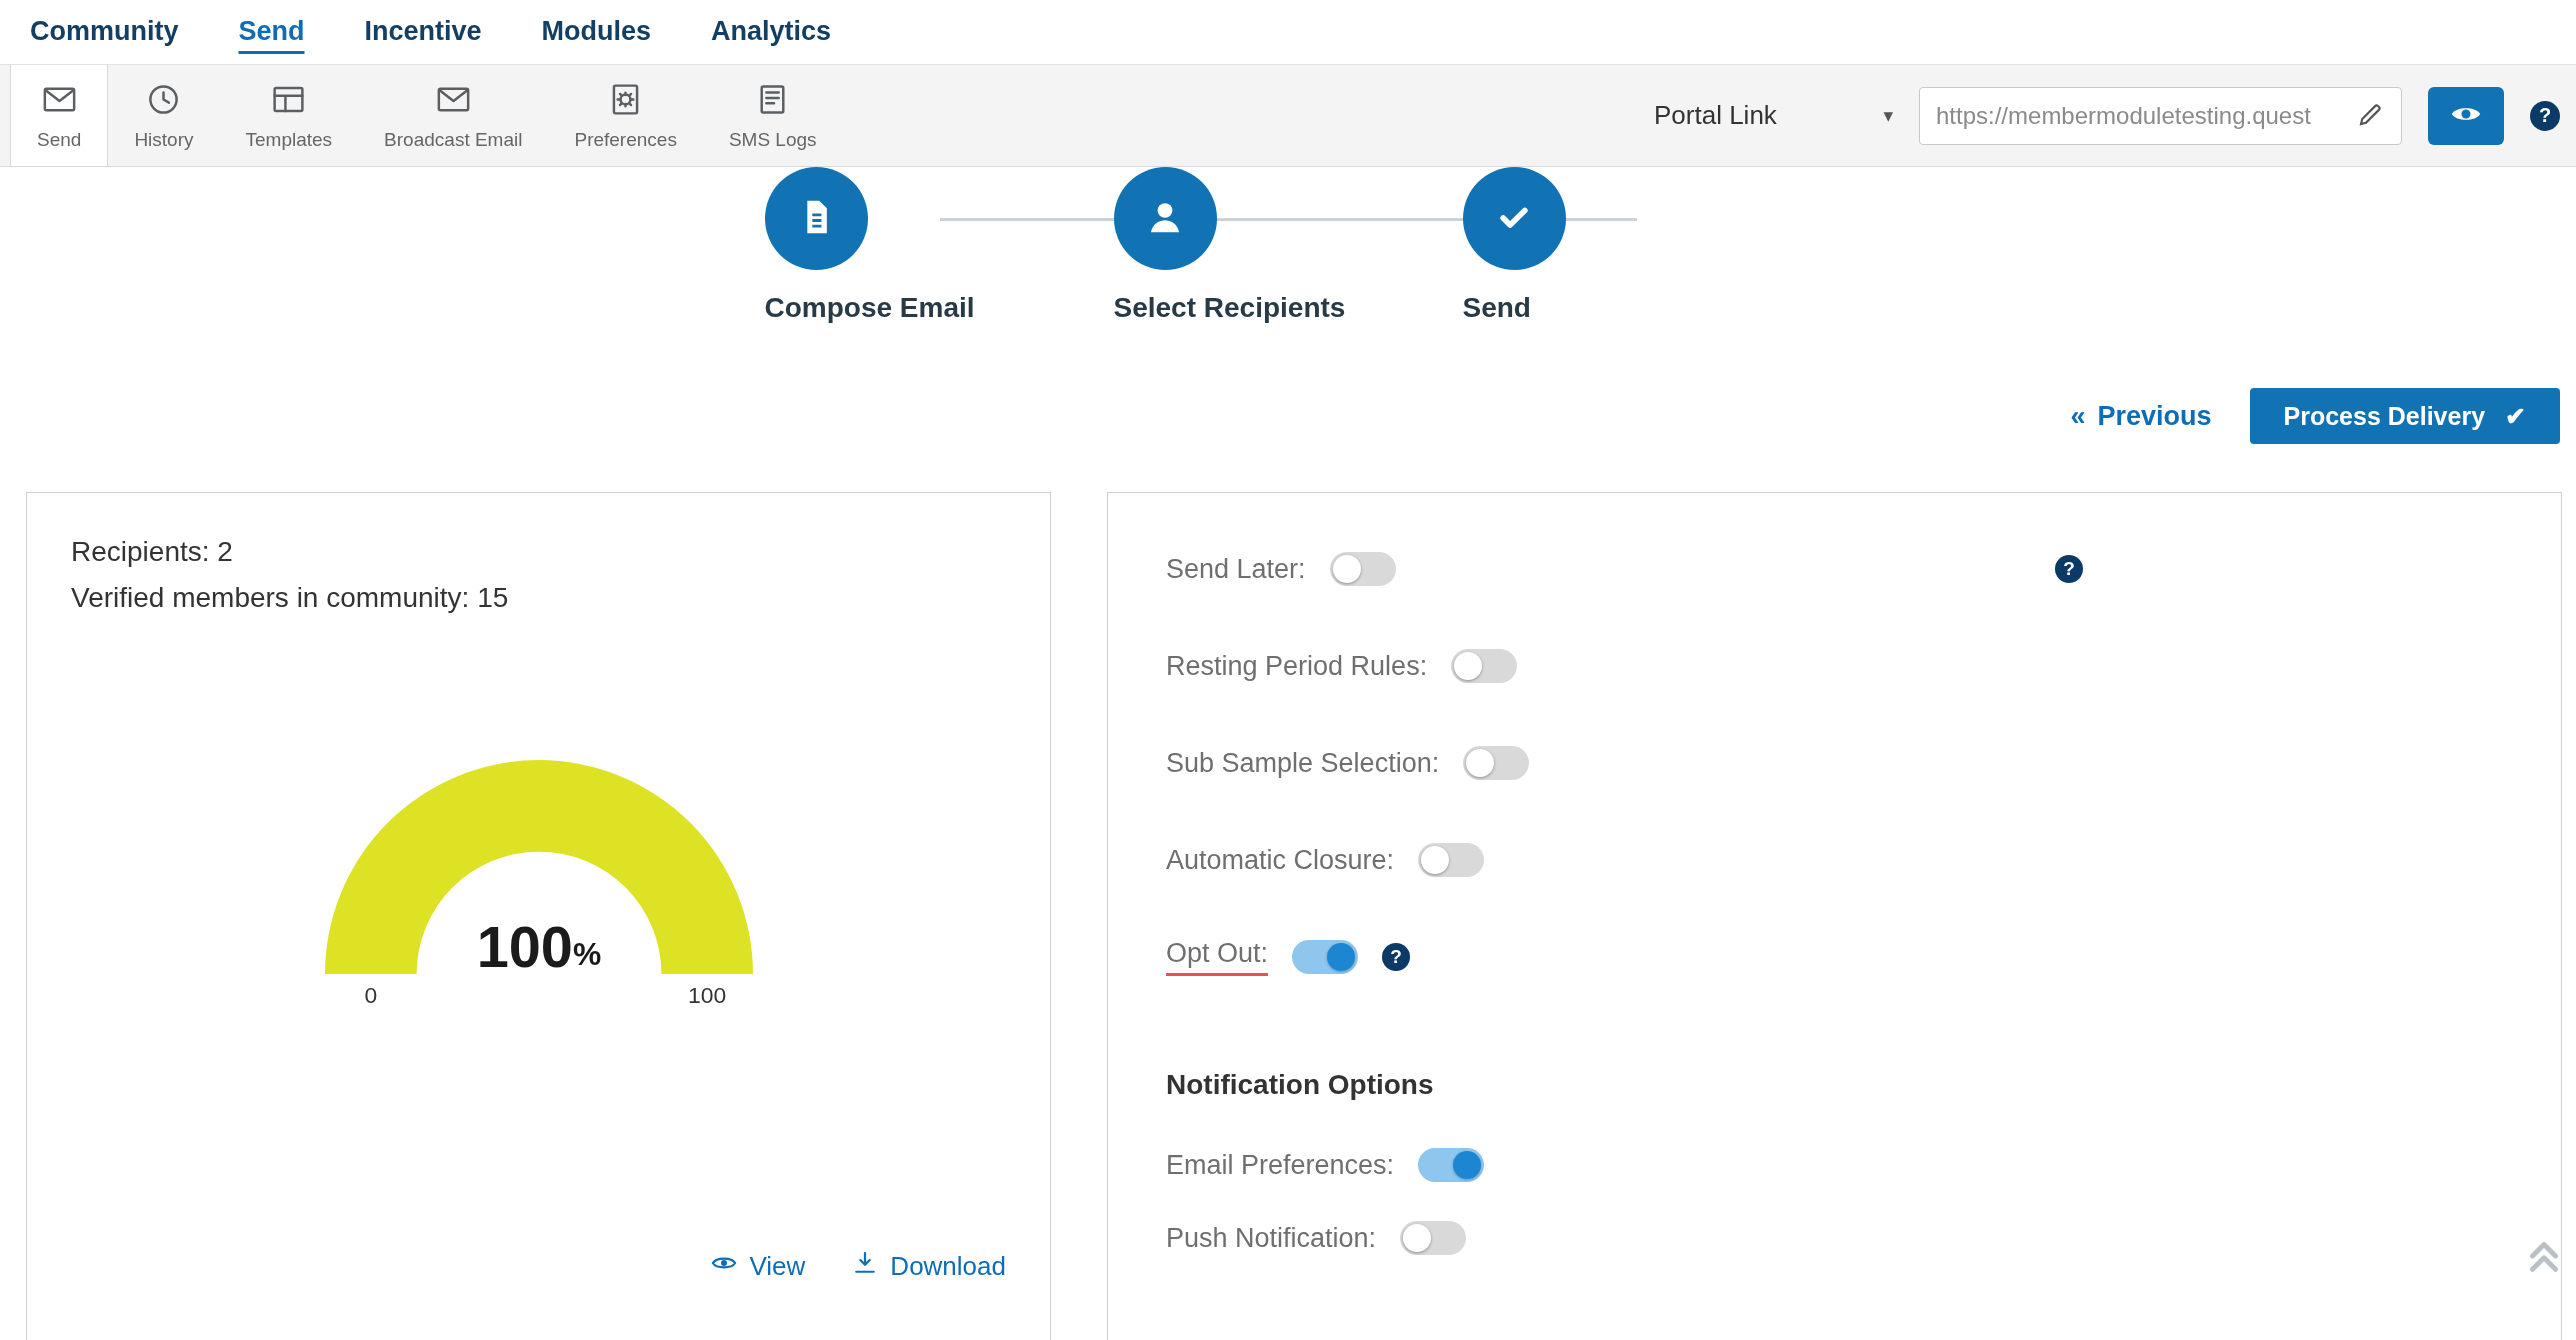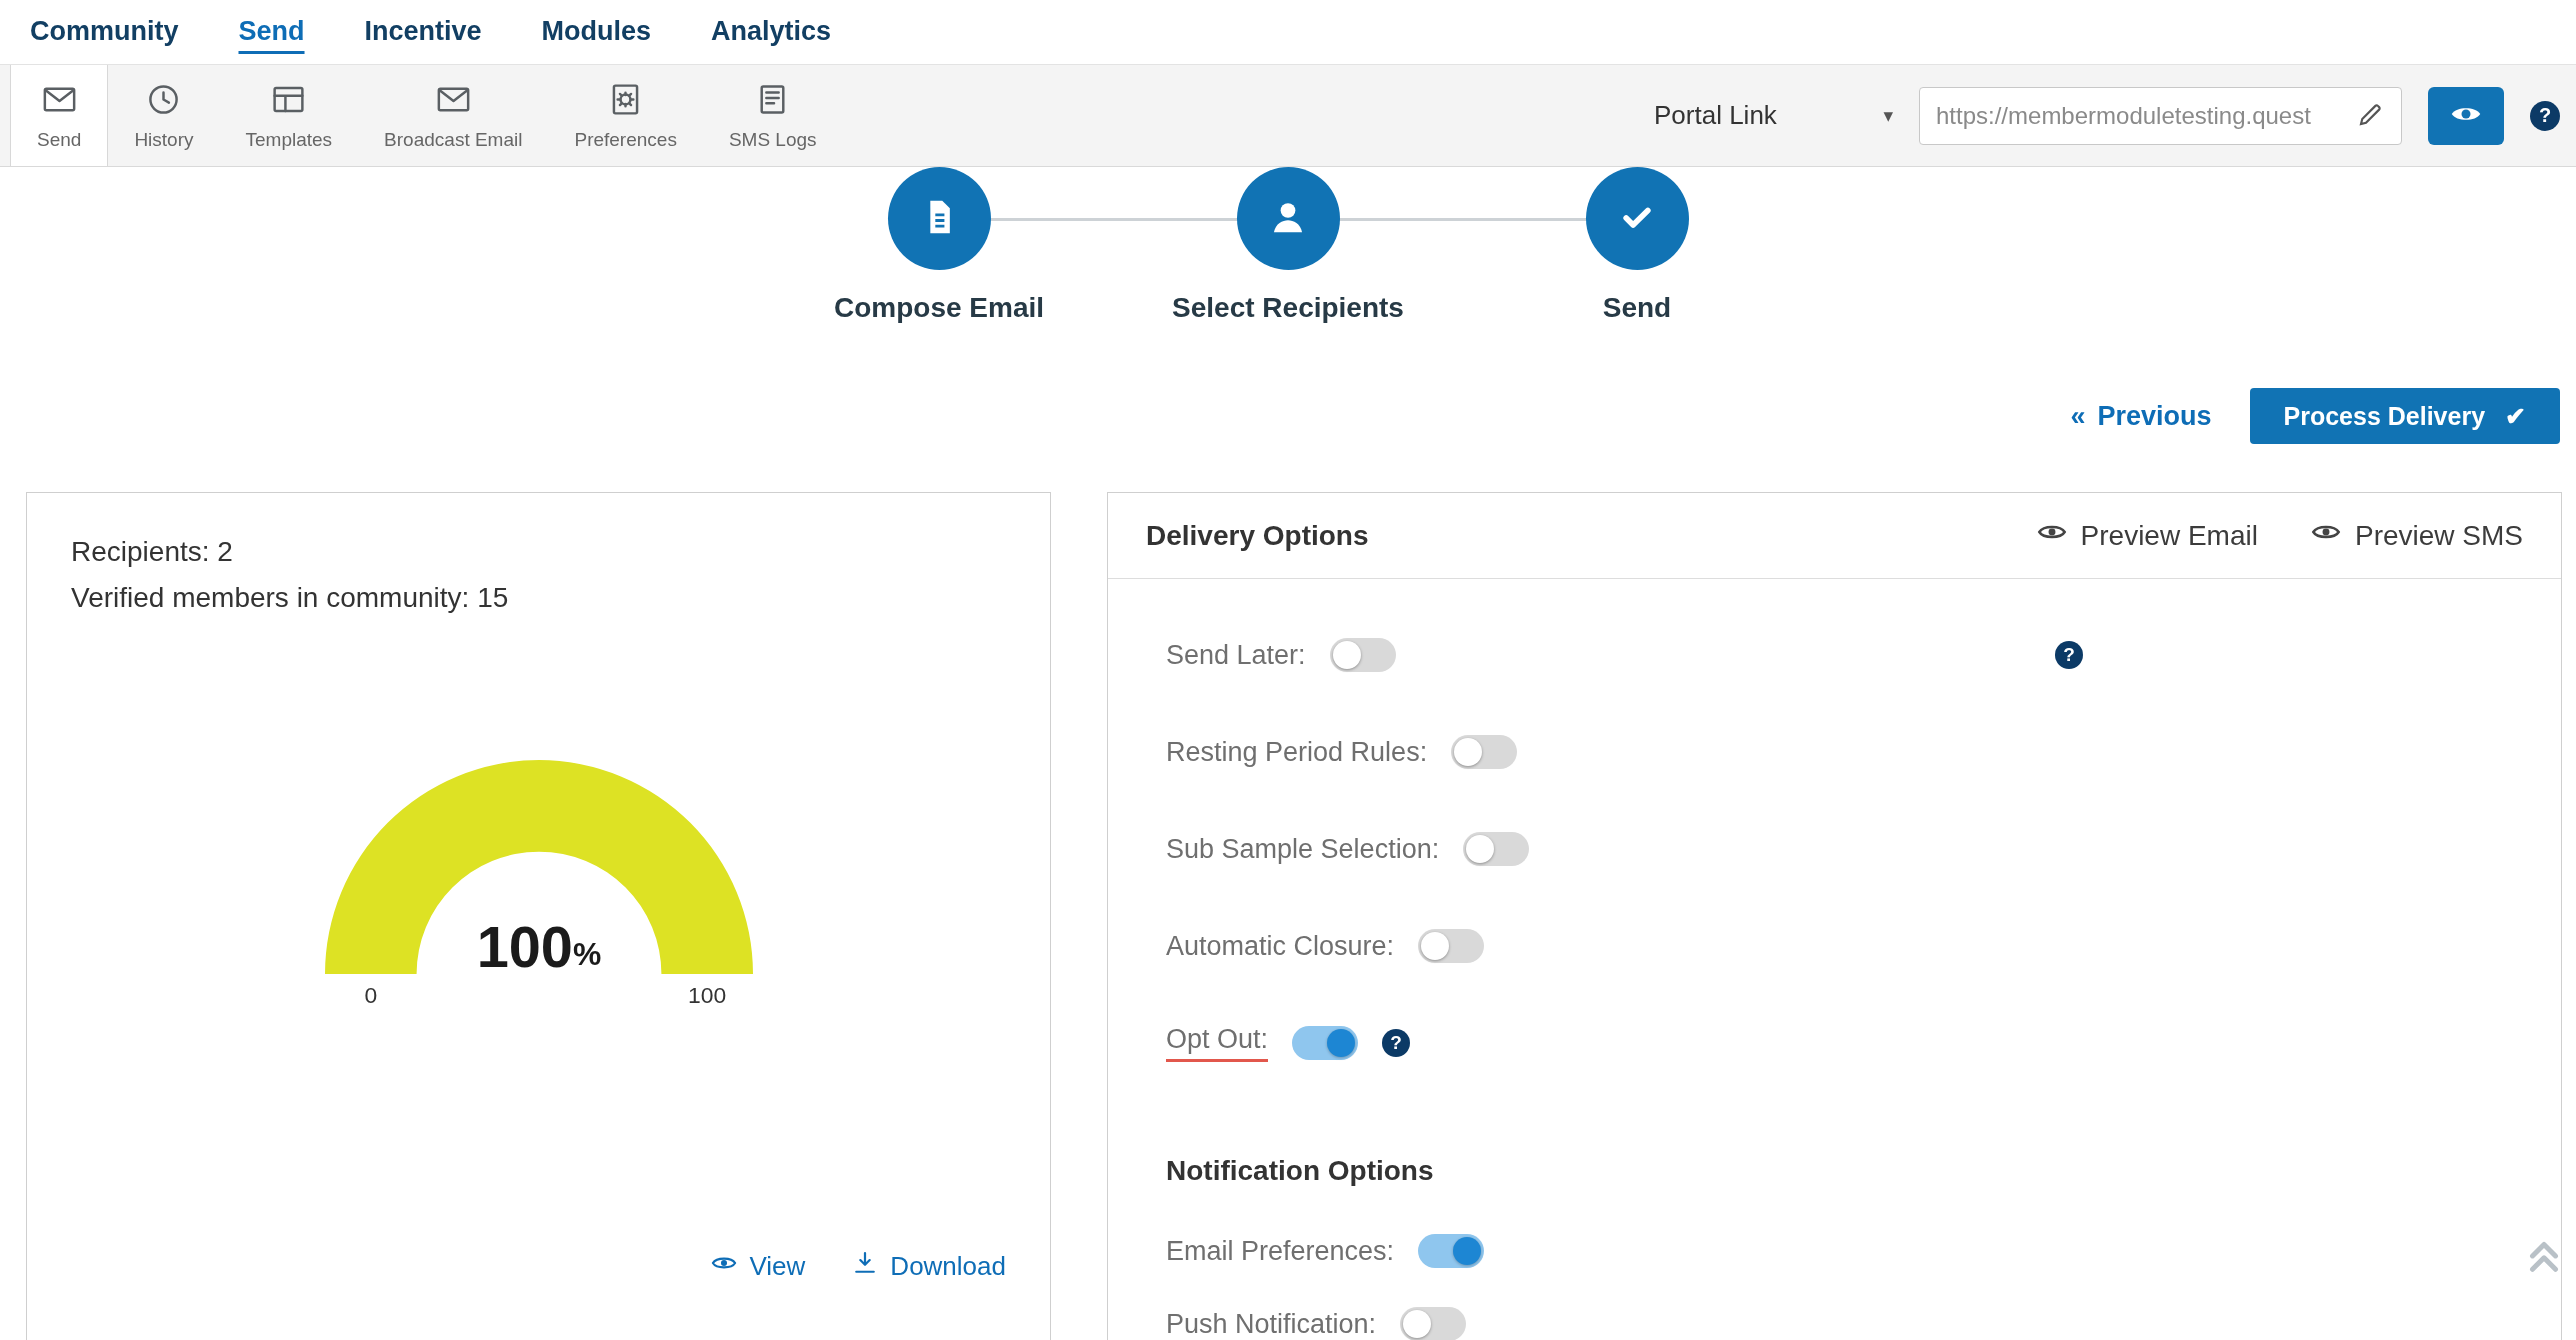--- a/index.html
+++ b/index.html
@@ -35,21 +35,21 @@
   .eye-btn { width: 76px; height: 58px; background: #1173b4; border: none; border-radius: 6px;
              display: flex; align-items: center; justify-content: center; cursor: pointer; }
   .eye-btn svg { width: 36px; height: 36px; }
   .help-dot { width: 30px; height: 30px; border-radius: 50%; background: #0c3a66; color: #fff;
               font-size: 20px; font-weight: 700; display: inline-flex; align-items: center;
               justify-content: center; cursor: pointer; flex: 0 0 auto; }
 
   
   .stepper { position: relative; width: 1047px; margin: 0 auto; display: flex; }
   .connector { position: absolute; top: 51px; left: 175px; right: 175px; height: 3px; background: #cdd2d6; }
-  .step { width: 349px; display: flex; flex-direction: column; align-items: center; position: relative; }
+  .step { width: 349px; display: flex; flex-direction: column; align-items: flex-start; position: relative; }
   .step-circle { width: 103px; height: 103px; border-radius: 50%; background: #1173b4;
                  display: flex; align-items: center; justify-content: center; z-index: 1; cursor: pointer; }
   .step-circle svg { width: 52px; height: 52px; }
   .step-label { margin-top: 22px; font-size: 28px; font-weight: 700; color: #273a46; }
 
   
   .actions { display: flex; justify-content: flex-end; align-items: center; gap: 38px; margin: 64px 16px 0 0; }
   .prev-link { display: flex; align-items: center; gap: 12px; font-size: 27px; font-weight: 600;
                color: #0e6db6; text-decoration: none; cursor: pointer; }
   .process-btn { display: flex; align-items: center; gap: 20px; height: 56px; padding: 0 34px;
@@ -274,43 +274,20 @@
             <svg viewBox="0 0 24 24">
                 <path d="M12 3.5v9.5M8 9.5l4 4 4-4M4.5 19.5h15"></path>
               </svg>
           </span>
           <span>Download</span>
         </a>
       </div>
     </div>
 
     <div class="card right-card">
-      <div class="card-header">
-        <span class="card-title">Delivery Options</span>
-        <div class="previews">
-          <a class="preview-link">
-            <span>
-              <svg viewBox="0 0 24 24">
-                  <path d="M2.5 12C5.5 7 18.5 7 21.5 12 18.5 17 5.5 17 2.5 12Z"></path>
-                  <circle cx="12" cy="12" r="2.6" fill="#444" stroke="none"></circle>
-                </svg>
-            </span>
-            <span>Preview Email</span>
-          </a>
-          <a class="preview-link">
-            <span>
-              <svg viewBox="0 0 24 24">
-                  <path d="M2.5 12C5.5 7 18.5 7 21.5 12 18.5 17 5.5 17 2.5 12Z"></path>
-                  <circle cx="12" cy="12" r="2.6" fill="#444" stroke="none"></circle>
-                </svg>
-            </span>
-            <span>Preview SMS</span>
-          </a>
-        </div>
-      </div>
 
       <div class="card-body">
         <div class="trow">
           <span>Send Later:</span>
           <span class="switch">
               <span class="knob"></span>
             </span>
         </div>
         <span class="help-dot help-sm far-help">?</span>
 

